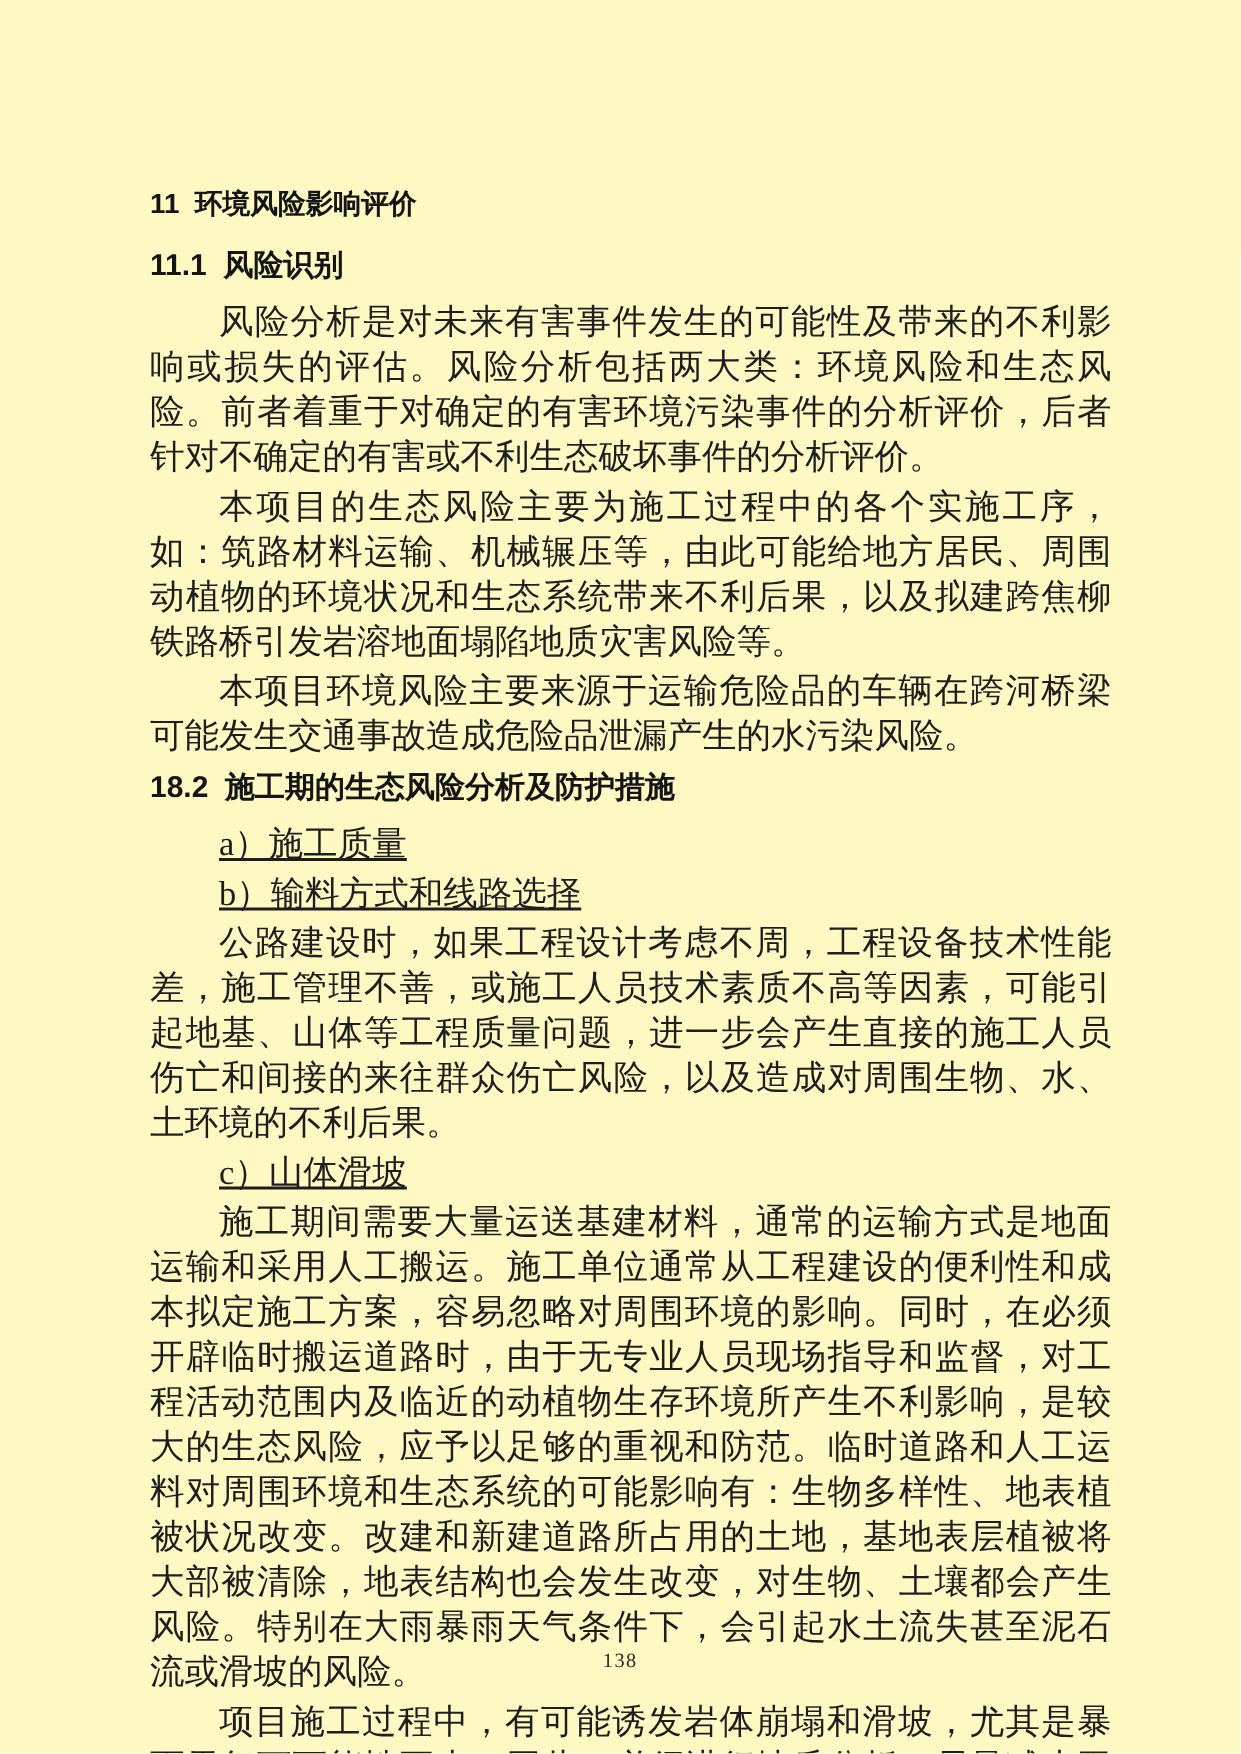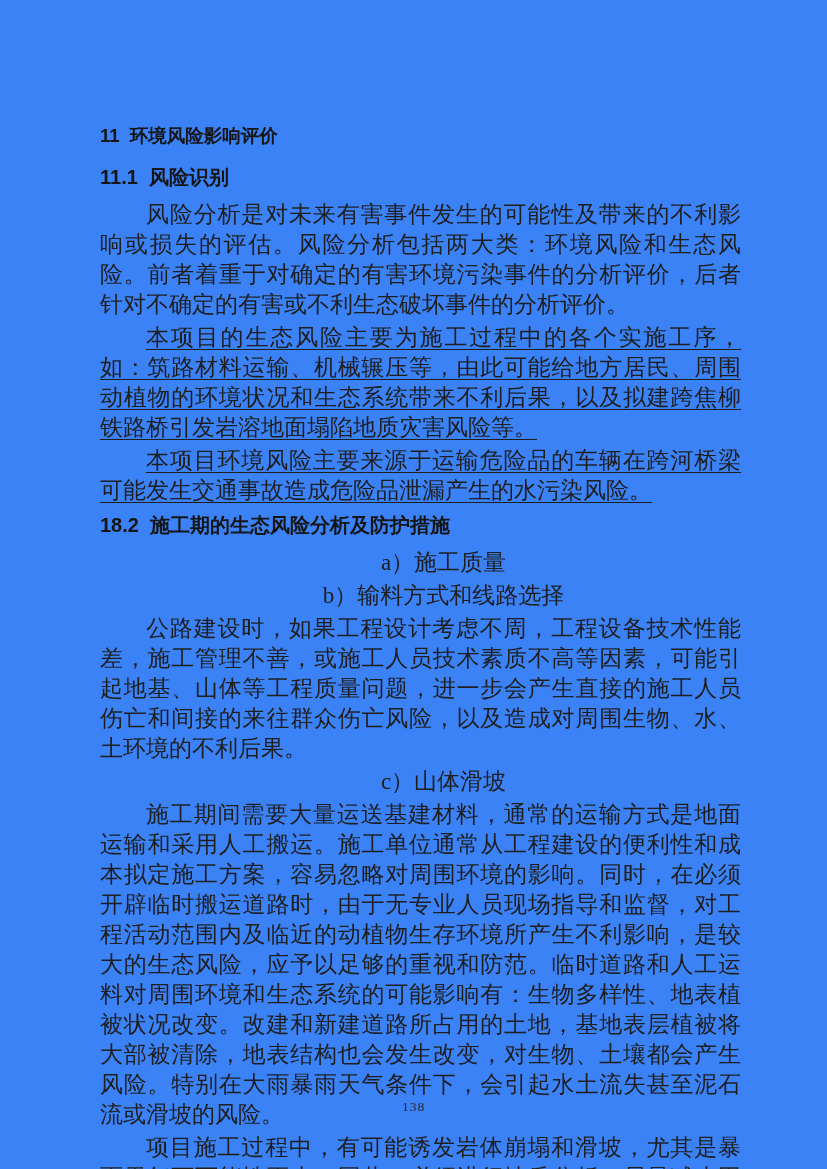--- a/index.html
+++ b/index.html
@@ -4,21 +4,21 @@
 <style>
   html, body {
     margin: 0;
     padding: 0;
     background: #ffffff;
   }
   .page {
     position: relative;
     width: 827px;
     height: 1169px;
-    background: #3b82f6;
+    background: #fef9c3;
     overflow: hidden;
     color: #1e1e1e;
     font-family: "Liberation Serif", "DejaVu Serif", serif;
   }
   .content {
     position: absolute;
     left: 100px;
     top: 120px;
     width: 641px;
   }
@@ -45,26 +45,26 @@
   }
   p.body-para {
     font-size: 23px;
     line-height: 30px;
     margin: 0 0 3px 0;
     text-align: justify;
     text-indent: 2em;
     color: #1e1e1e;
   }
   p.body-para.underlined {
-    text-decoration: underline;
     text-decoration-thickness: 1px;
     text-underline-offset: 4px;
   }
   p.body-para.item-title {
-    text-align: center;
+    text-align: left;
+    text-decoration: underline;
   }
   .page-number {
     position: absolute;
     bottom: 54px;
     left: 0;
     right: 0;
     text-align: center;
     font-size: 13.5px;
     letter-spacing: 1px;
     color: #2a2a2a;

